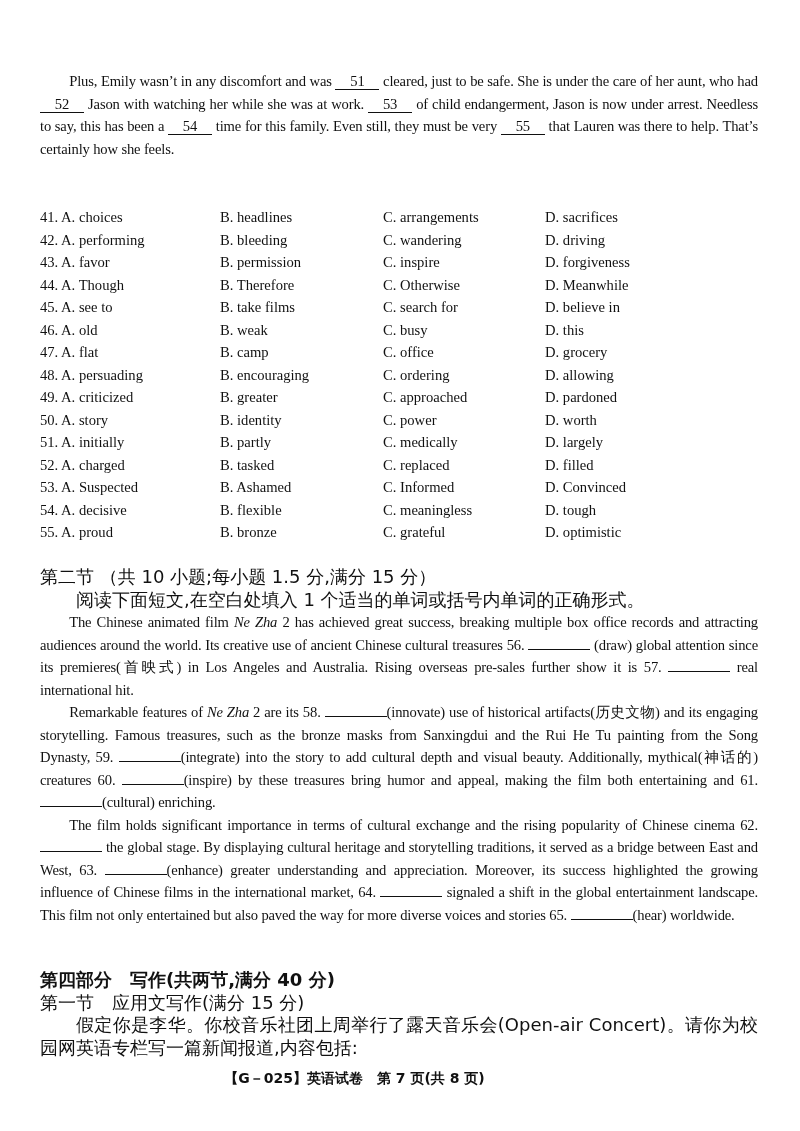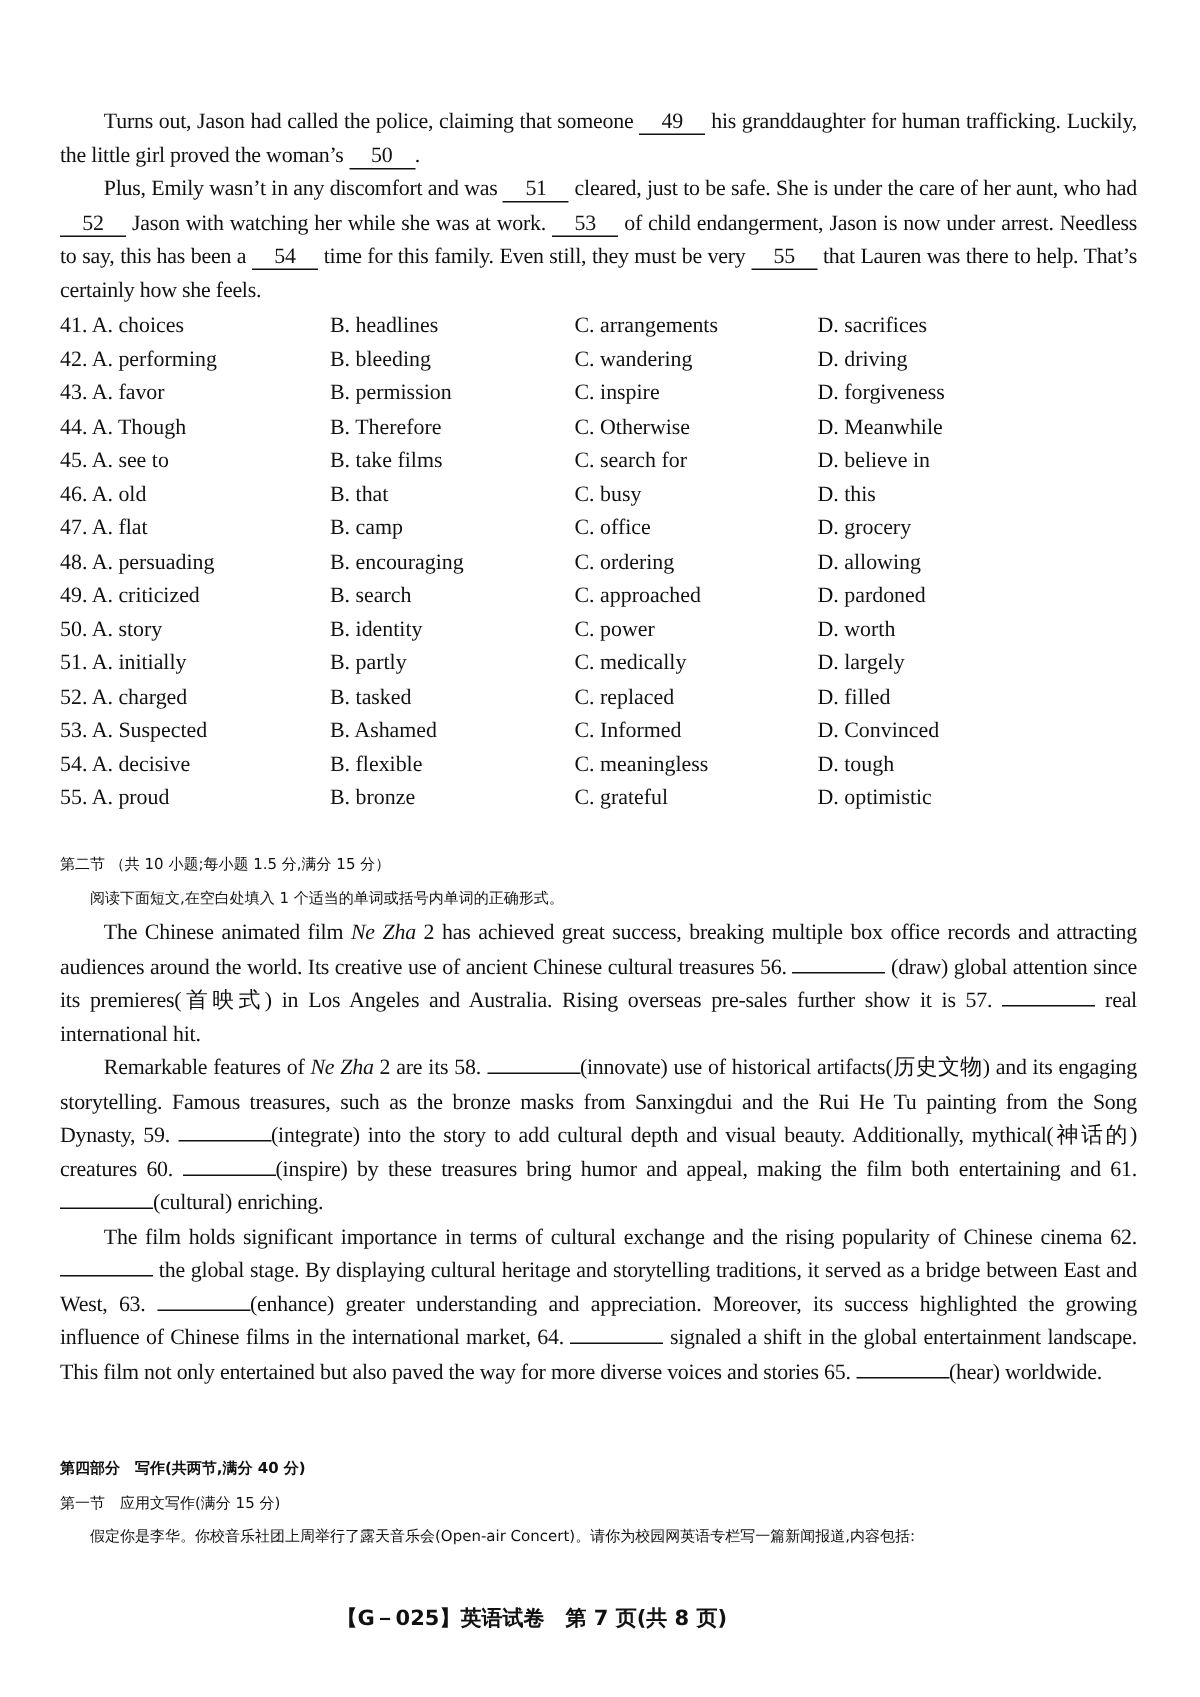--- a/index.html
+++ b/index.html
@@ -19,35 +19,34 @@
   }
   .blank {
     display: inline-block; width: 62px; border-bottom: 1px solid #111;
     height: 14px; vertical-align: baseline; text-indent: 0;
   }
   em { font-style: italic; }
   .options { margin-top: 1px; text-align: center; }
   .opt-row { position: relative; height: 22.5px; font-size: 14.6px; line-height: 22.5px; }
   .opt-row span { position: absolute; top: 0; white-space: nowrap; }
   .c0 { left: 0; } .c1 { left: 180px; } .c2 { left: 343px; } .c3 { left: 505px; }
-  .cn { font-family: "DejaVu Sans", sans-serif; font-size: 10px; line-height: 22.5px; margin: 0; }
+  .cn { font-family: "DejaVu Sans", sans-serif; font-size: 18px; line-height: 22.5px; margin: 0; }
   .cn.indent { text-indent: 2em; }
   .bold { font-weight: bold; }
   .footer {
     position: absolute; left: 0; width: 709px; top: 1070px; text-align: center;
     font-family: "DejaVu Sans", sans-serif; font-size: 14px; font-weight: bold;
   }
 </style>
 </head>
 <body>
 
 <div class="page">
 
   <div style="position:absolute; top:70px; left:0; width:718px;">
-    <p class="para"><span>Turns out, Jason had called the police, claiming that someone </span><span class="blank-num">49</span><span> his granddaughter for human trafficking. Luckily, the little girl proved the woman’s </span><span class="blank-num">50</span><span>.</span></p>
     <p class="para"><span>Plus, Emily wasn’t in any discomfort and was </span><span class="blank-num">51</span><span> cleared, just to be safe. She is under the care of her aunt, who had </span><span class="blank-num">52</span><span> Jason with watching her while she was at work. </span><span class="blank-num">53</span><span> of child endangerment, Jason is now under arrest. Needless to say, this has been a </span><span class="blank-num">54</span><span> time for this family. Even still, they must be very </span><span class="blank-num">55</span><span> that Lauren was there to help. That’s certainly how she feels.</span></p>
   </div>
 
   <div class="options" style="position:absolute; top:205px; left:0; width:718px;">
     <div class="opt-row">
         <span class="c0">41. A. choices</span>
         <span class="c1">B. headlines</span>
         <span class="c2">C. arrangements</span>
         <span class="c3">D. sacrifices</span>
       </div>
@@ -70,39 +69,39 @@
         <span class="c3">D. Meanwhile</span>
       </div>
     <div class="opt-row">
         <span class="c0">45. A. see to</span>
         <span class="c1">B. take films</span>
         <span class="c2">C. search for</span>
         <span class="c3">D. believe in</span>
       </div>
     <div class="opt-row">
         <span class="c0">46. A. old</span>
-        <span class="c1">B. that</span>
+        <span class="c1">B. weak</span>
         <span class="c2">C. busy</span>
         <span class="c3">D. this</span>
       </div>
     <div class="opt-row">
         <span class="c0">47. A. flat</span>
         <span class="c1">B. camp</span>
         <span class="c2">C. office</span>
         <span class="c3">D. grocery</span>
       </div>
     <div class="opt-row">
         <span class="c0">48. A. persuading</span>
         <span class="c1">B. encouraging</span>
         <span class="c2">C. ordering</span>
         <span class="c3">D. allowing</span>
       </div>
     <div class="opt-row">
         <span class="c0">49. A. criticized</span>
-        <span class="c1">B. search</span>
+        <span class="c1">B. greater</span>
         <span class="c2">C. approached</span>
         <span class="c3">D. pardoned</span>
       </div>
     <div class="opt-row">
         <span class="c0">50. A. story</span>
         <span class="c1">B. identity</span>
         <span class="c2">C. power</span>
         <span class="c3">D. worth</span>
       </div>
     <div class="opt-row">

